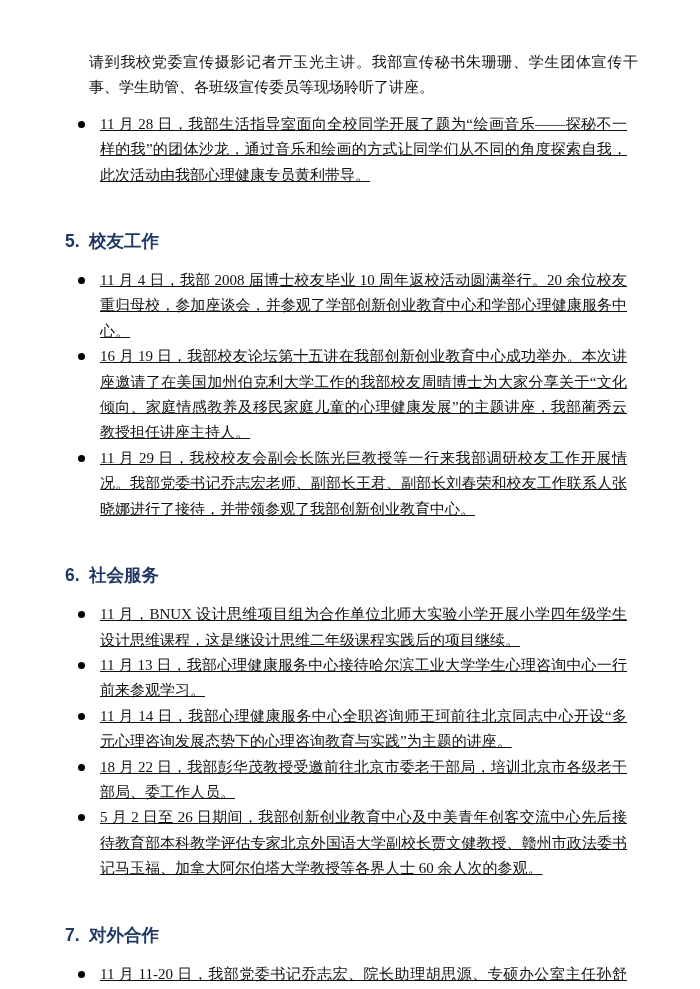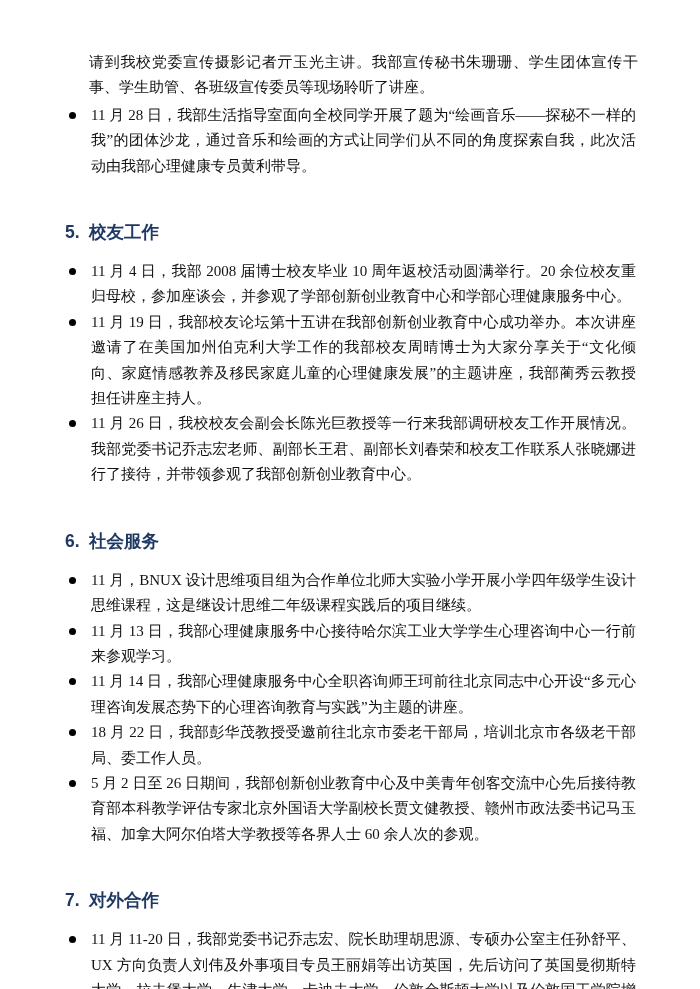--- a/index.html
+++ b/index.html
@@ -19,22 +19,23 @@
   }
   .para, .bullet {
     font-size: 15px;
     line-height: 25.4px;
     text-align: justify;
     margin: 0;
   }
   .cont { padding-left: 24px; }
   ul.bullets {
     list-style: none;
-    margin: 2px;
+    margin: 11px;
     padding: 0;
+    text-decoration: underline;
   }
   .bullet {
     position: relative;
     padding-left: 24px;
   }
   .bullet::before {
     content: "";
     position: absolute;
     left: 2px;
     top: 9px;
@@ -65,22 +66,22 @@
 
   <ul class="bullets">
     <li class="bullet">11 月 28 日，我部生活指导室面向全校同学开展了题为“绘画音乐——探秘不一样的我”的团体沙龙，通过音乐和绘画的方式让同学们从不同的角度探索自我，此次活动由我部心理健康专员黄利带导。</li>
   </ul>
 
   <h2 class="heading">
     <span class="h-num">5.</span><span class="h-title">校友工作</span>
   </h2>
   <ul class="bullets">
     <li class="bullet">11 月 4 日，我部 2008 届博士校友毕业 10 周年返校活动圆满举行。20 余位校友重归母校，参加座谈会，并参观了学部创新创业教育中心和学部心理健康服务中心。</li>
-    <li class="bullet">11 月 19 日，我部校友论坛第十五讲在我部创新创业教育中心成功举办。本次讲座邀请了在美国加州伯克利大学工作的我部校友周晴博士为大家分享关于“文化倾向、家庭情感教养及移民家庭儿童的心理健康发展”的主题讲座，我部蔺秀云教授担任讲座主持人。</li>
-    <li class="bullet">11 月 26 日，我校校友会副会长陈光巨教授等一行来我部调研校友工作开展情况。我部党委书记乔志宏老师、副部长王君、副部长刘春荣和校友工作联系人张晓娜进行了接待，并带领参观了我部创新创业教育中心。</li>
+    <li class="bullet">16 月 19 日，我部校友论坛第十五讲在我部创新创业教育中心成功举办。本次讲座邀请了在美国加州伯克利大学工作的我部校友周晴博士为大家分享关于“文化倾向、家庭情感教养及移民家庭儿童的心理健康发展”的主题讲座，我部蔺秀云教授担任讲座主持人。</li>
+    <li class="bullet">11 月 29 日，我校校友会副会长陈光巨教授等一行来我部调研校友工作开展情况。我部党委书记乔志宏老师、副部长王君、副部长刘春荣和校友工作联系人张晓娜进行了接待，并带领参观了我部创新创业教育中心。</li>
   </ul>
 
   <h2 class="heading">
     <span class="h-num">6.</span><span class="h-title">社会服务</span>
   </h2>
   <ul class="bullets">
     <li class="bullet">11 月，BNUX 设计思维项目组为合作单位北师大实验小学开展小学四年级学生设计思维课程，这是继设计思维二年级课程实践后的项目继续。</li>
     <li class="bullet">11 月 13 日，我部心理健康服务中心接待哈尔滨工业大学学生心理咨询中心一行前来参观学习。</li>
     <li class="bullet">11 月 14 日，我部心理健康服务中心全职咨询师王珂前往北京同志中心开设“多元心理咨询发展态势下的心理咨询教育与实践”为主题的讲座。</li>
     <li class="bullet">18 月 22 日，我部彭华茂教授受邀前往北京市委老干部局，培训北京市各级老干部局、委工作人员。</li>

